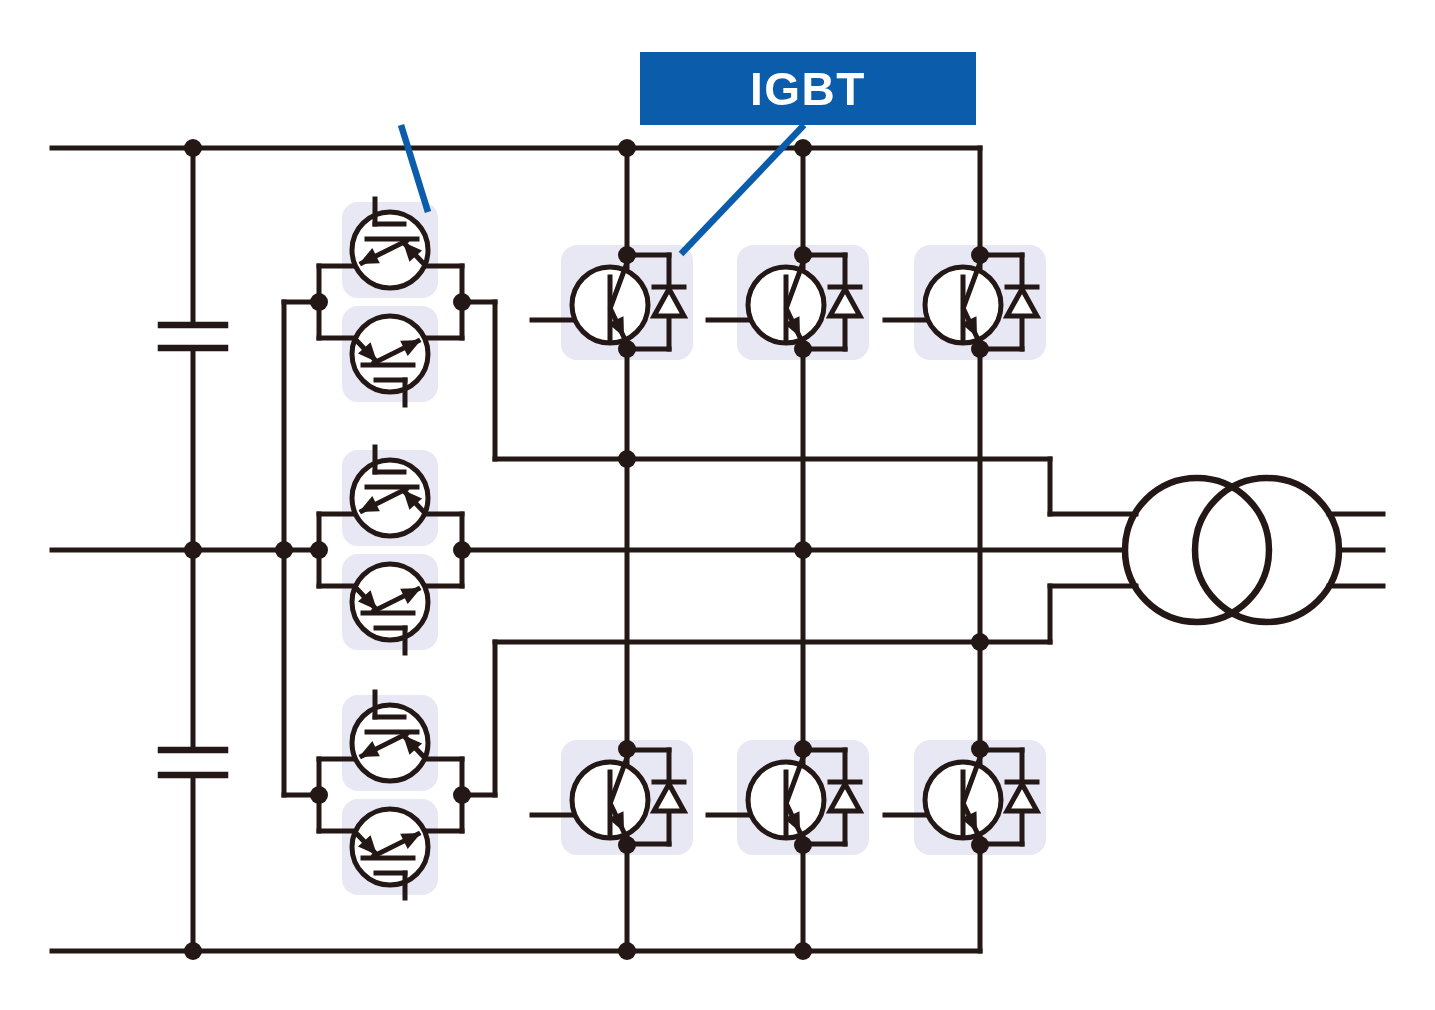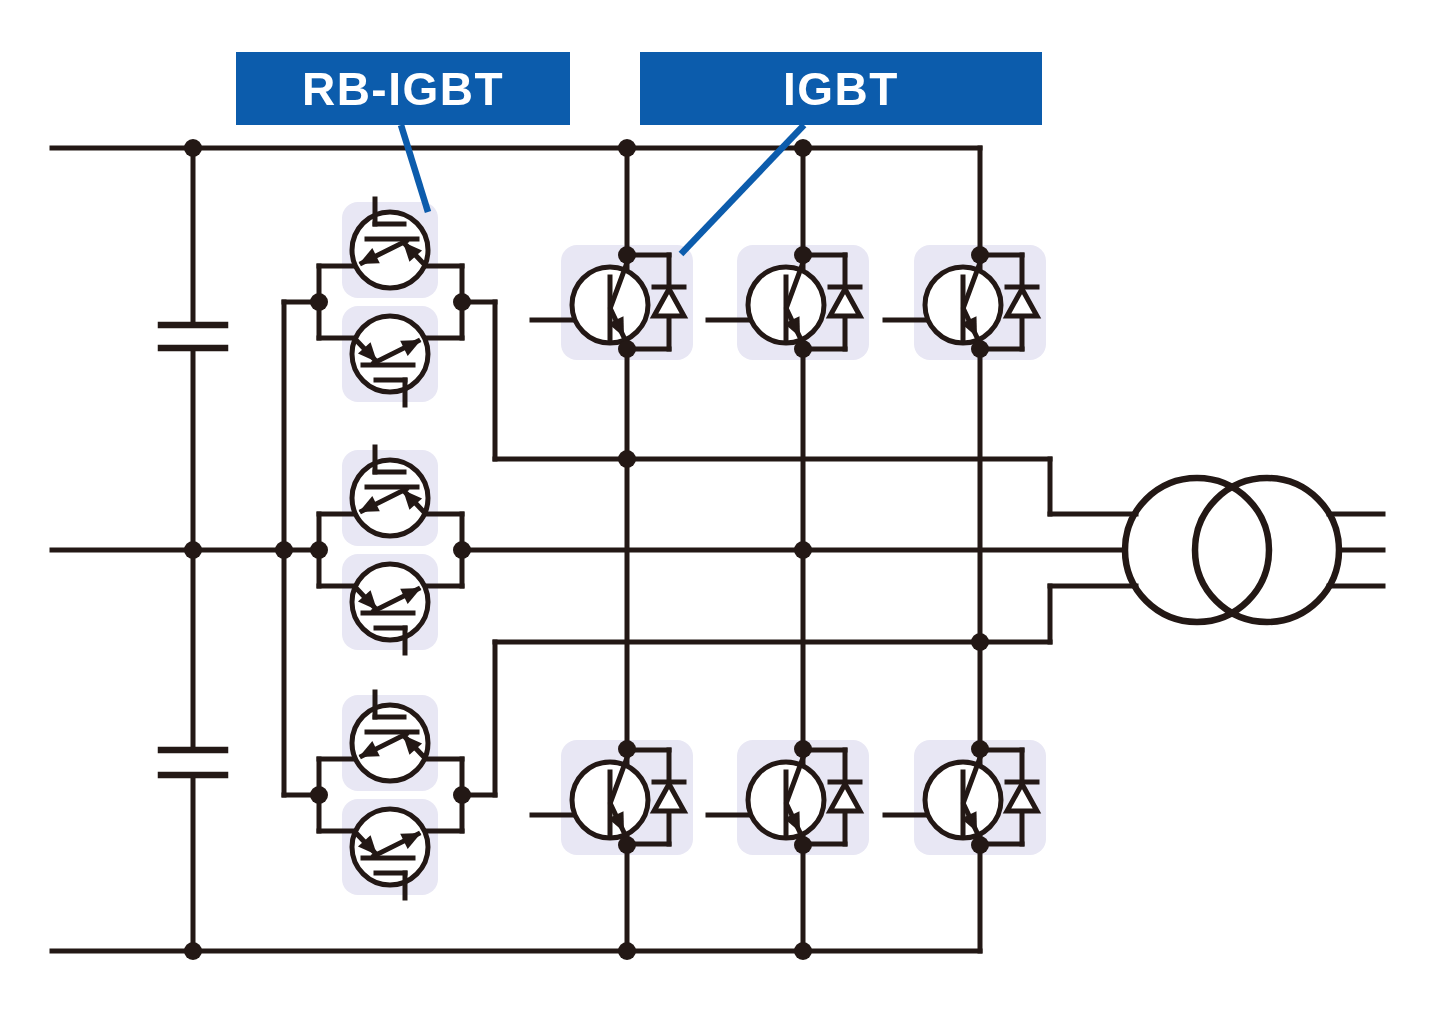--- a/index.html
+++ b/index.html
@@ -273,15 +273,14 @@
         <circle cx="803" cy="749" r="9" fill="#231815"></circle>
         <circle cx="803" cy="845" r="9" fill="#231815"></circle>
         <circle cx="980" cy="749" r="9" fill="#231815"></circle>
         <circle cx="980" cy="845" r="9" fill="#231815"></circle>
       </g>
       <g>
         <line x1="401" y1="125" x2="428" y2="212" stroke="#0c5cac" stroke-width="6.5" stroke-linecap="butt"></line>
         <line x1="804" y1="125" x2="681" y2="254" stroke="#0c5cac" stroke-width="6.5" stroke-linecap="butt"></line>
       </g>
     </svg>
-  <div class="callout" style="left: 236px; top: 52px; width: 334px; height: 73px; background: rgb(12, 92, 172);">RB-IGBT</div>
-  <div class="callout" style="left: 640px; top: 52px; width: 402px; height: 73px; background: rgb(12, 92, 172);">IGBT</div>
+  <div class="callout" style="left: 640px; top: 52px; width: 336px; height: 73px; background: rgb(12, 92, 172);">IGBT</div>
 </div>
 
 </body></html>

